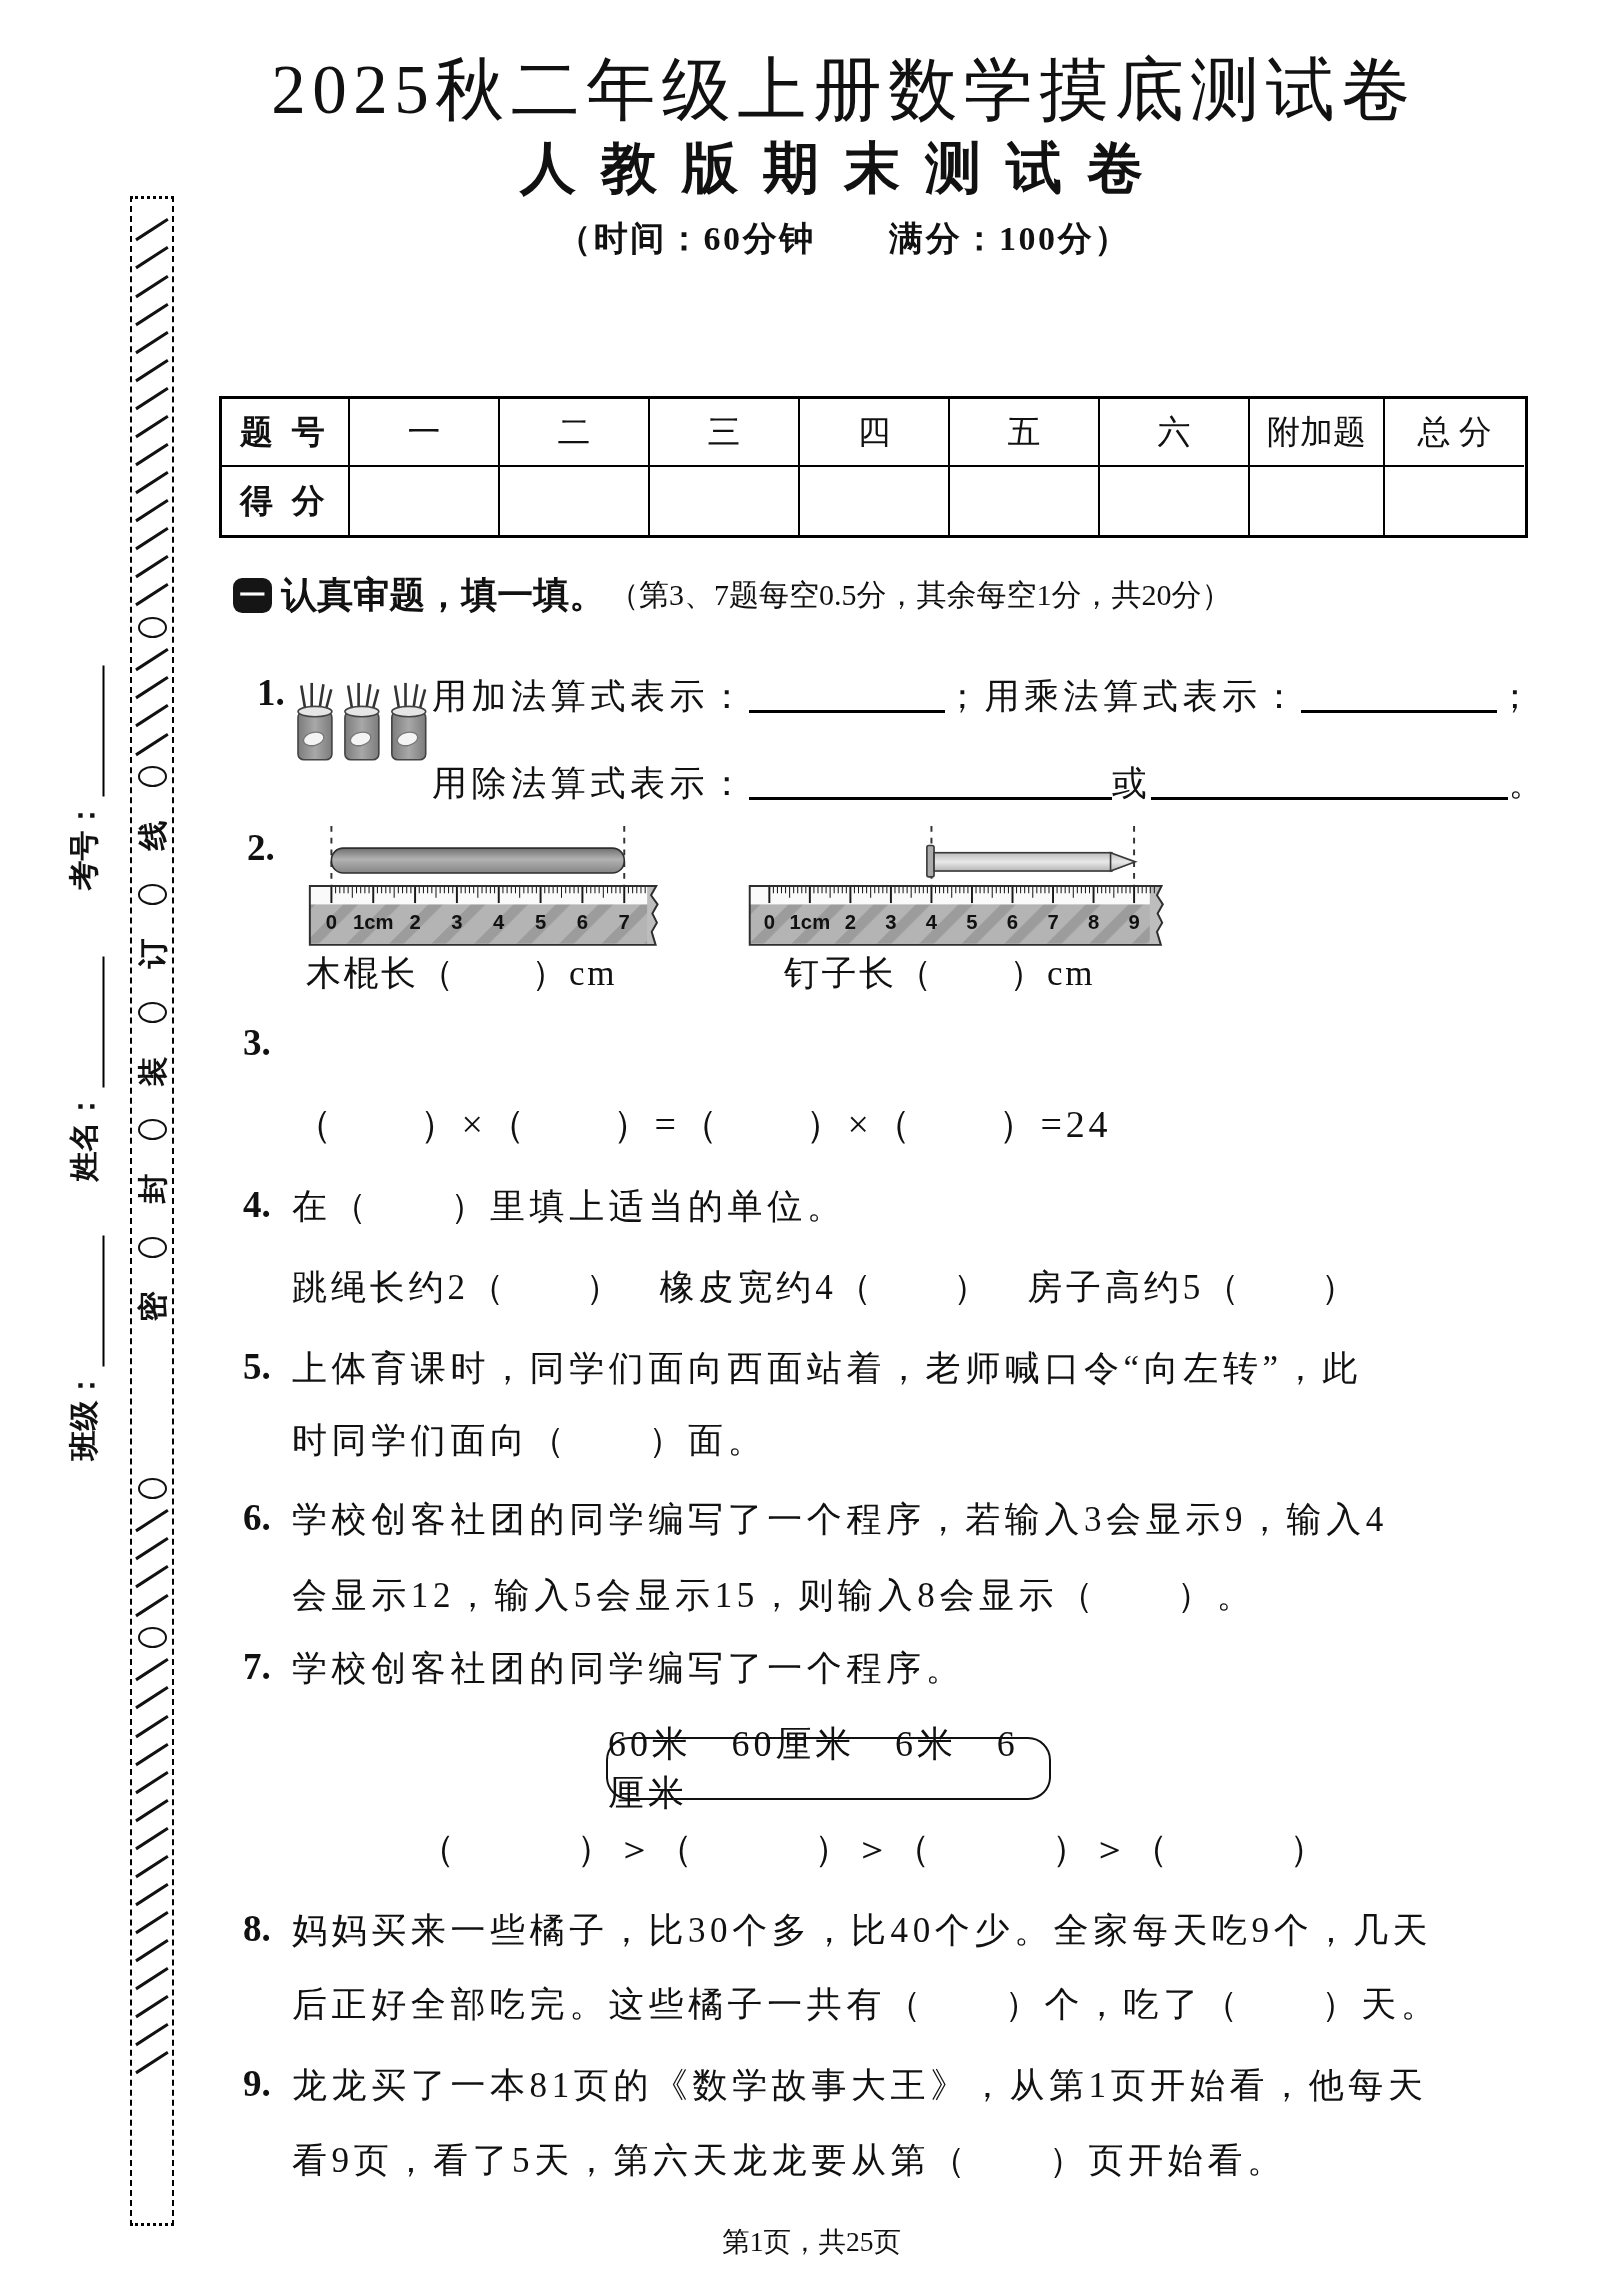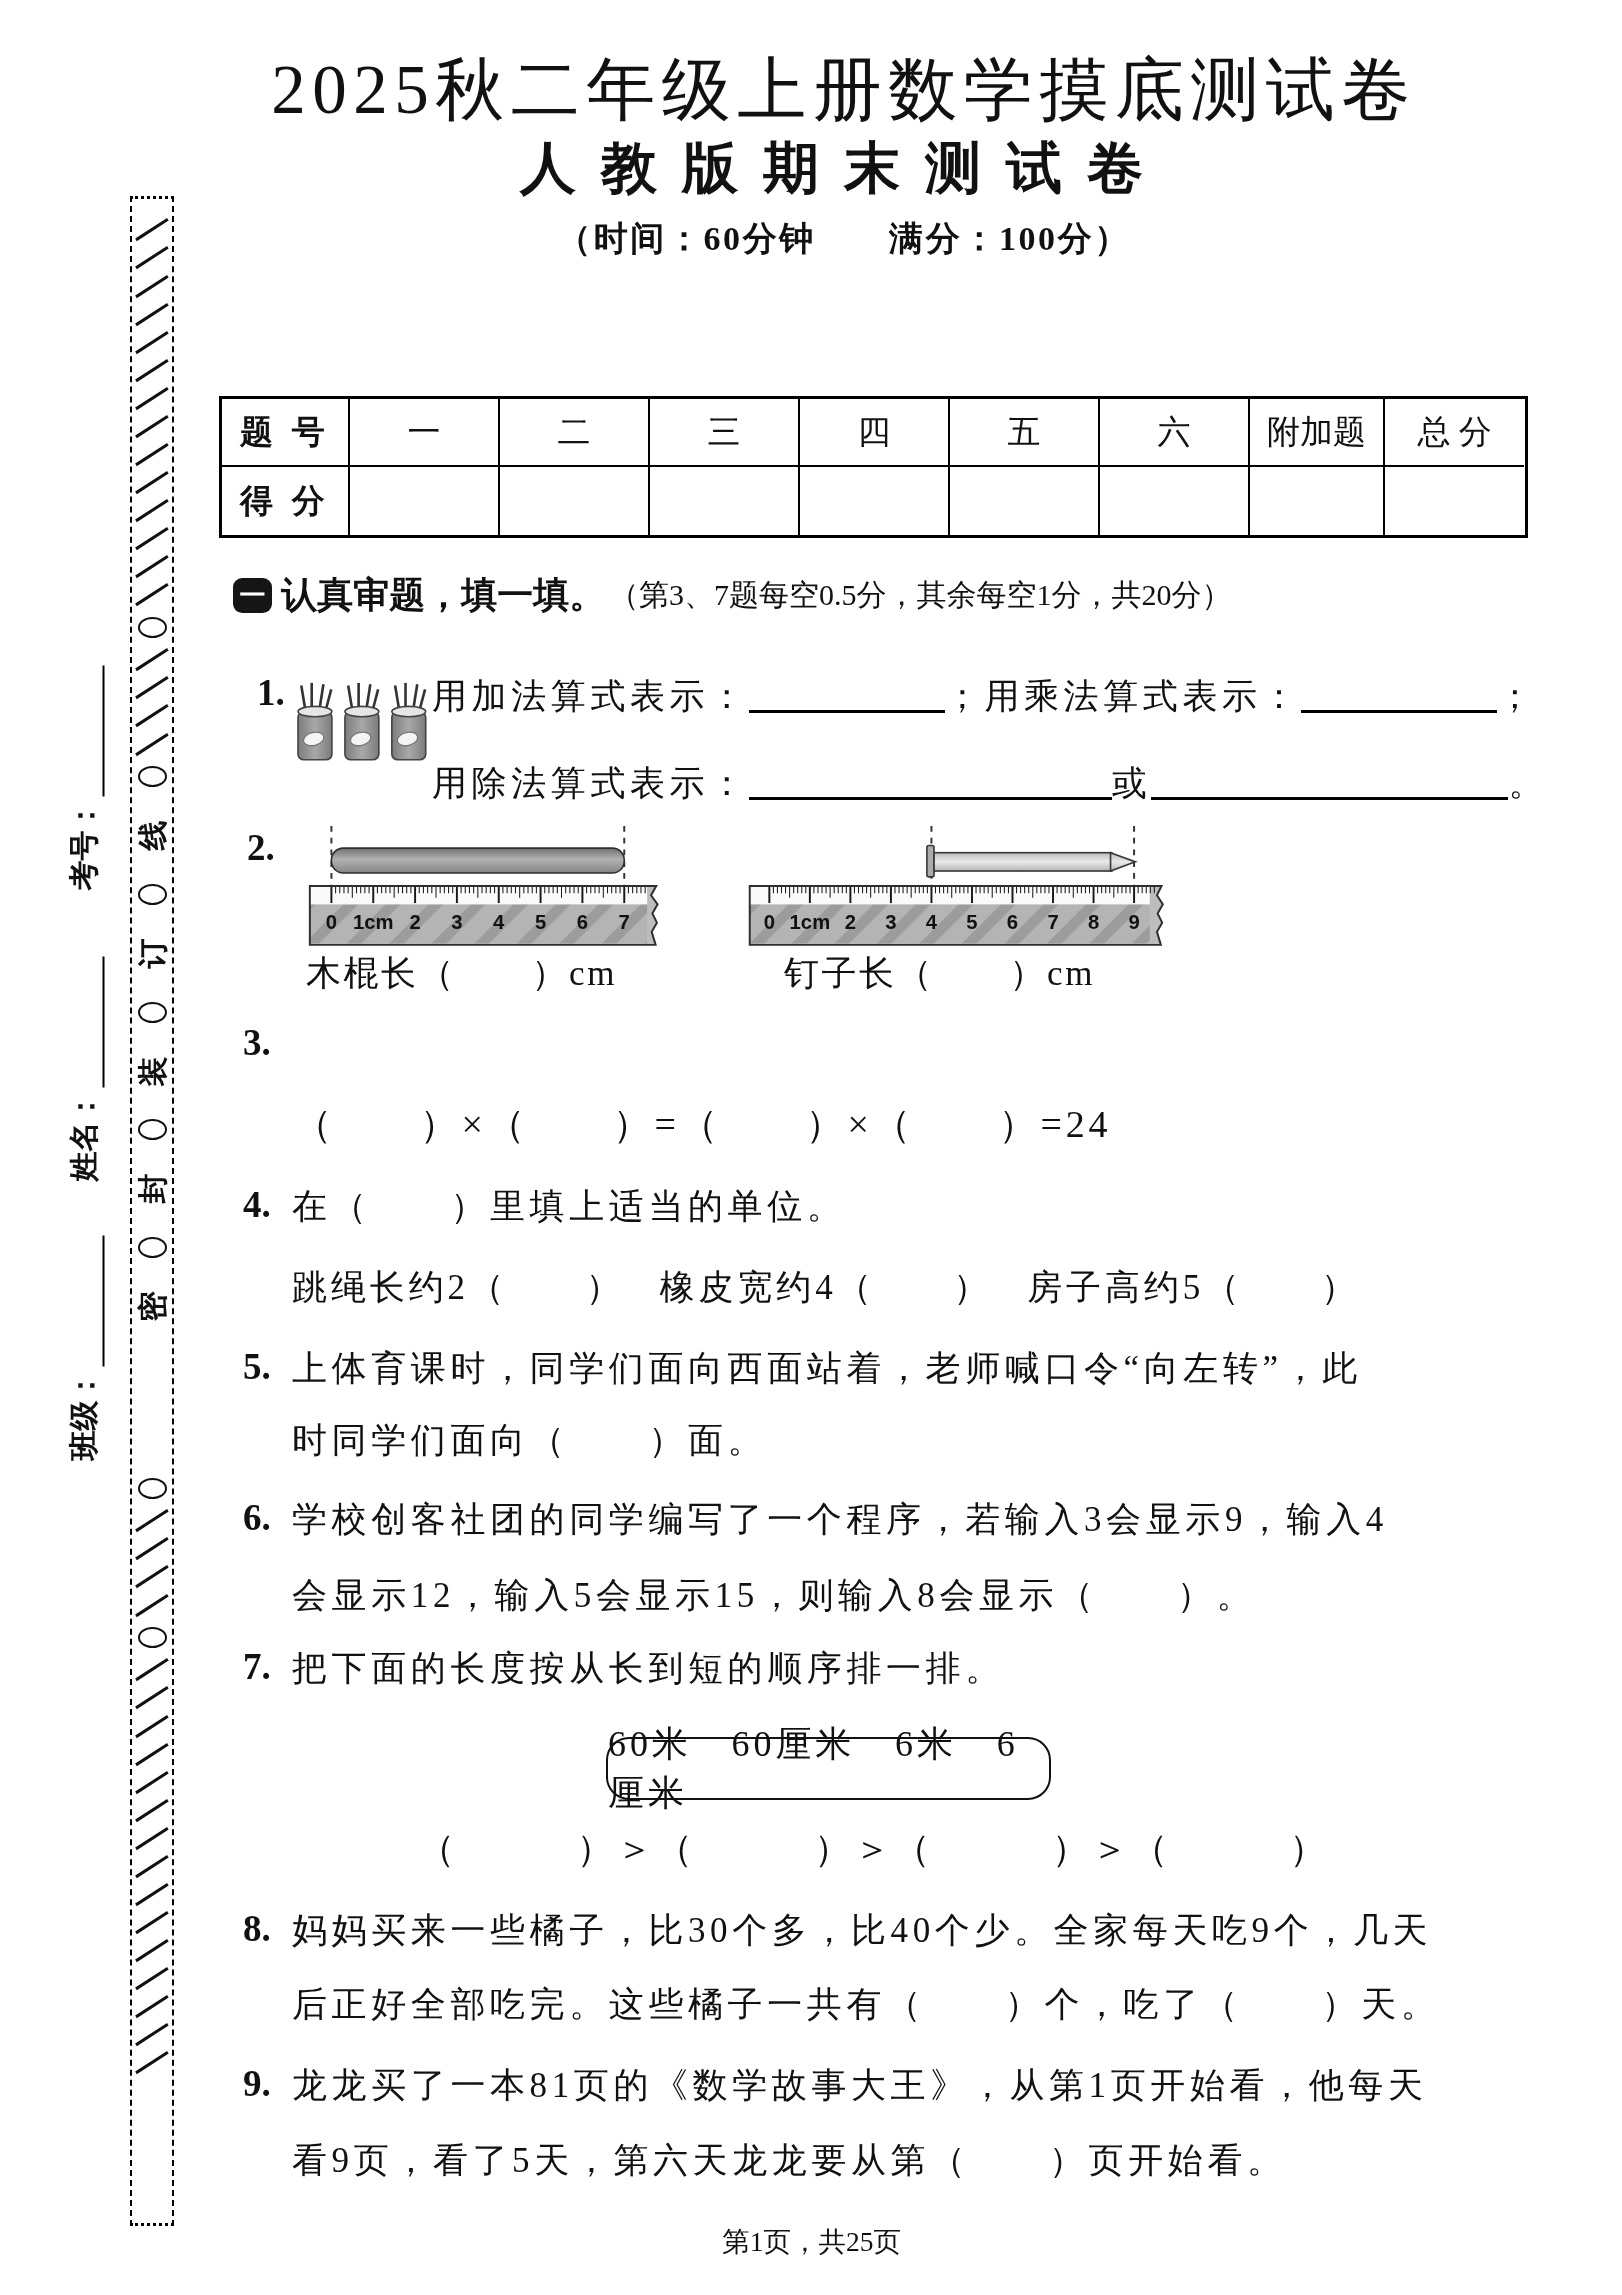--- a/index.html
+++ b/index.html
@@ -462,21 +462,21 @@
 
   <div class="qnum" style="left:243px;top:1345px">5.</div>
   <div class="line" style="left:292px;top:1345px">上体育课时，同学们面向西面站着，老师喊口令“向左转”，此</div>
   <div class="line" style="left:292px;top:1417px">时同学们面向（　　）面。</div>
 
   <div class="qnum" style="left:243px;top:1496px">6.</div>
   <div class="line" style="left:292px;top:1496px">学校创客社团的同学编写了一个程序，若输入3会显示9，输入4</div>
   <div class="line" style="left:292px;top:1572px">会显示12，输入5会显示15，则输入8会显示（　　）。</div>
 
   <div class="qnum" style="left:243px;top:1645px">7.</div>
-  <div class="line" style="left:292px;top:1645px">把下面的长度按从长到短的顺序排一排。</div>
+  <div class="line" style="left:292px;top:1645px">学校创客社团的同学编写了一个程序。</div>
   <div class="q7box">60米　60厘米　6米　6厘米</div>
   <div class="q7ans">（　　　）＞（　　　）＞（　　　）＞（　　　）</div>
 
   <div class="qnum" style="left:243px;top:1907px">8.</div>
   <div class="line" style="left:292px;top:1907px">妈妈买来一些橘子，比30个多，比40个少。全家每天吃9个，几天</div>
   <div class="line" style="left:292px;top:1981px">后正好全部吃完。这些橘子一共有（　　）个，吃了（　　）天。</div>
 
   <div class="qnum" style="left:243px;top:2062px">9.</div>
   <div class="line" style="left:292px;top:2062px">龙龙买了一本81页的《数学故事大王》，从第1页开始看，他每天</div>
   <div class="line" style="left:292px;top:2137px">看9页，看了5天，第六天龙龙要从第（　　）页开始看。</div>

